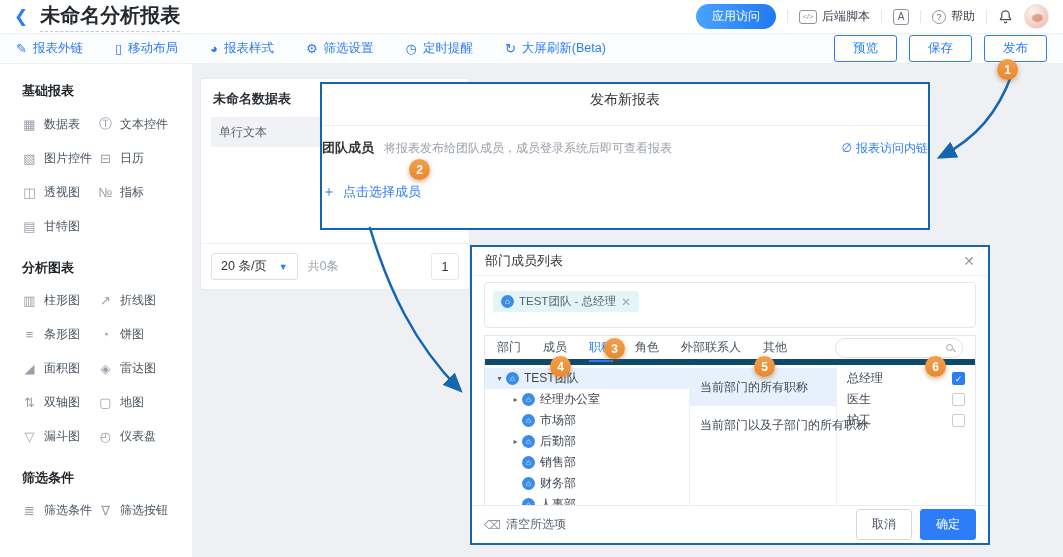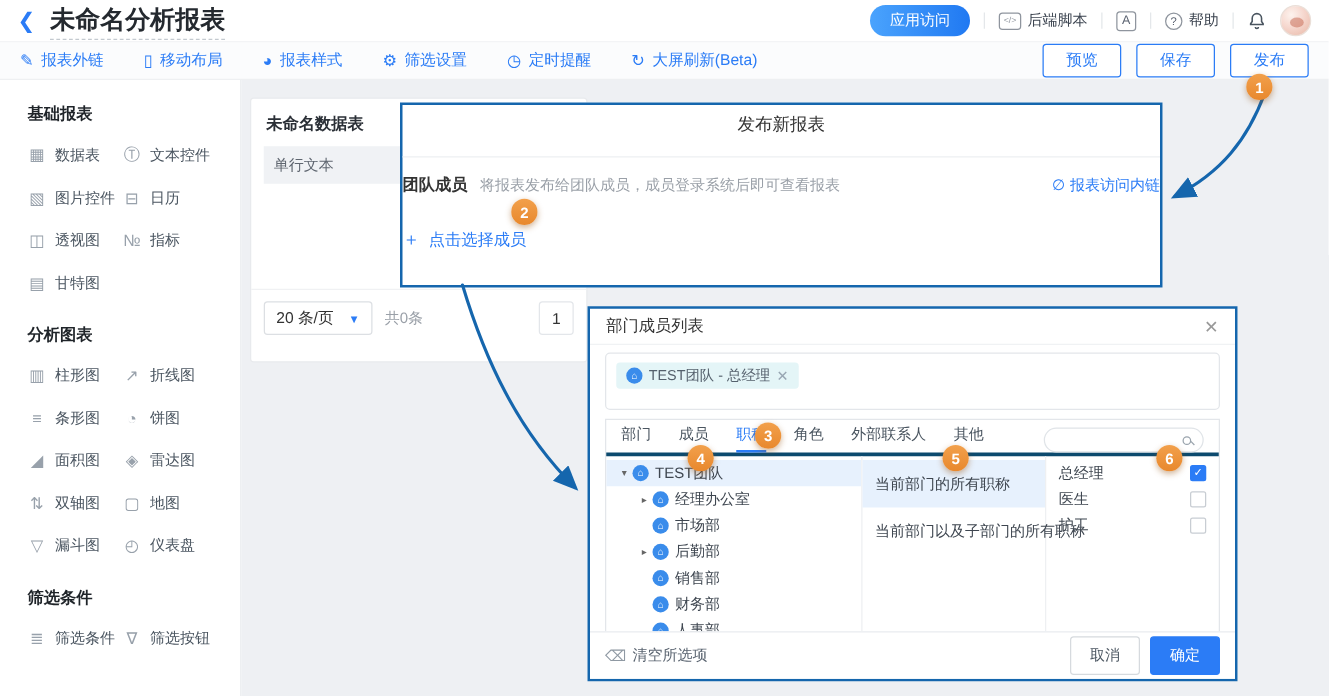--- a/index.html
+++ b/index.html
@@ -45,21 +45,21 @@
   .canvas { position:absolute; left:189px; top:64px; right:0; bottom:0; background:#eef0f3; }
 
   
   .card { position:absolute; left:200px; top:78px; width:270px; height:212px; background:#fff;
           border:1px solid #e8eaed; border-radius:3px; z-index:1; }
   .card-title { padding:11px 12px 9px; font-weight:bold; font-size:13px; color:#2a2f36; }
   .col-header { position:relative; margin:0 10px; background:#f0f2f5; height:30px; display:flex; align-items:center;
                 padding:0 8px; font-size:12px; color:#5f6670; }
   .sort { position:absolute; left:112px; top:6px; display:flex; flex-direction:column; line-height:0.6; }
   .sort span { font-size:8px; color:#2b7cf6; }
-  .card-footer { position:absolute; left:0; right:0; bottom:12px; height:46px; border-top:1px solid #f0f1f3;
+  .card-footer { position:absolute; left:0; right:0; bottom:0; height:46px; border-top:1px solid #f0f1f3;
                  display:flex; align-items:center; padding:0 10px; gap:10px; }
   .page-size { border:1px solid #dcdfe3; border-radius:3px; height:27px; display:flex; align-items:center;
                padding:0 9px; font-size:12.5px; color:#333; gap:12px; background:#fff; cursor:pointer; }
   .page-size .car { color:#2b7cf6; font-size:9px; }
   .total { font-size:12px; color:#9aa0a8; }
   .page-num { margin-left:auto; border:1px solid #e3e6ea; background:#fff; height:27px; min-width:28px;
               display:flex; align-items:center; justify-content:center; border-radius:3px; font-size:12.5px; color:#333; cursor:pointer; }
 
   
   .pub-dialog { position:absolute; left:320px; top:82px; width:610px; height:148px; background:#fff;
@@ -79,21 +79,21 @@
   .dept-header { height:29px; display:flex; align-items:center; padding:0 13px; font-size:13px; color:#333;
                  border-bottom:1px solid #f0f2f4; }
   .close { margin-left:auto; color:#999; font-size:14px; cursor:pointer; }
   .tag-box { margin:6px 12px 0; border:1px solid #e3e6ea; border-radius:4px; height:46px; padding:7px 8px; }
   .tag { display:inline-flex; align-items:center; gap:5px; background:#e4f5f7; border-radius:3px; padding:3px 8px;
          font-size:11.5px; color:#55616d; }
   .tag-ico { width:13px; height:13px; border-radius:50%; background:#3a8ceb; color:#fff; font-size:8px;
              display:flex; align-items:center; justify-content:center; }
   .tag-x { color:#98a6b3; cursor:pointer; }
   .body-box { margin:7px 12px 0; border:1px solid #e3e6ea; height:177px; display:flex; flex-direction:column; }
-  .tabs { display:flex; align-items:flex-end; gap:12px; padding:0 12px; height:29px; border-bottom:3px solid #0c4a6e; }
+  .tabs { display:flex; align-items:center; gap:12px; padding:0 12px; height:29px; border-bottom:6px solid #0c4a6e; }
   .tab { font-size:12px; color:#4a5560; height:29px; line-height:29px; cursor:pointer; white-space:nowrap; }
   .tab.active { color:#2b7cf6; border-bottom:2px solid #2b7cf6; }
   .search { margin-left:auto; width:128px; height:20px; border:1px solid #e0e4e8; border-radius:11px;
             display:flex; align-items:center; justify-content:flex-end; padding:0 9px; cursor:text; }
   .mag { width:7px; height:7px; border:1.3px solid #9aa4ad; border-radius:50%; position:relative; }
   .mag::after { content:""; position:absolute; width:4px; height:1.3px; background:#9aa4ad; transform:rotate(45deg); right:-3.5px; bottom:-1px; }
   .cols { flex:1; display:flex; min-height:0; }
   .col-tree { width:205px; border-right:1px solid #eef0f2; padding:3px 0; overflow:hidden; }
   .col-scope { width:147px; border-right:1px solid #eef0f2; padding:3px 0; }
   .col-titles { flex:1; padding:3px 0; }

